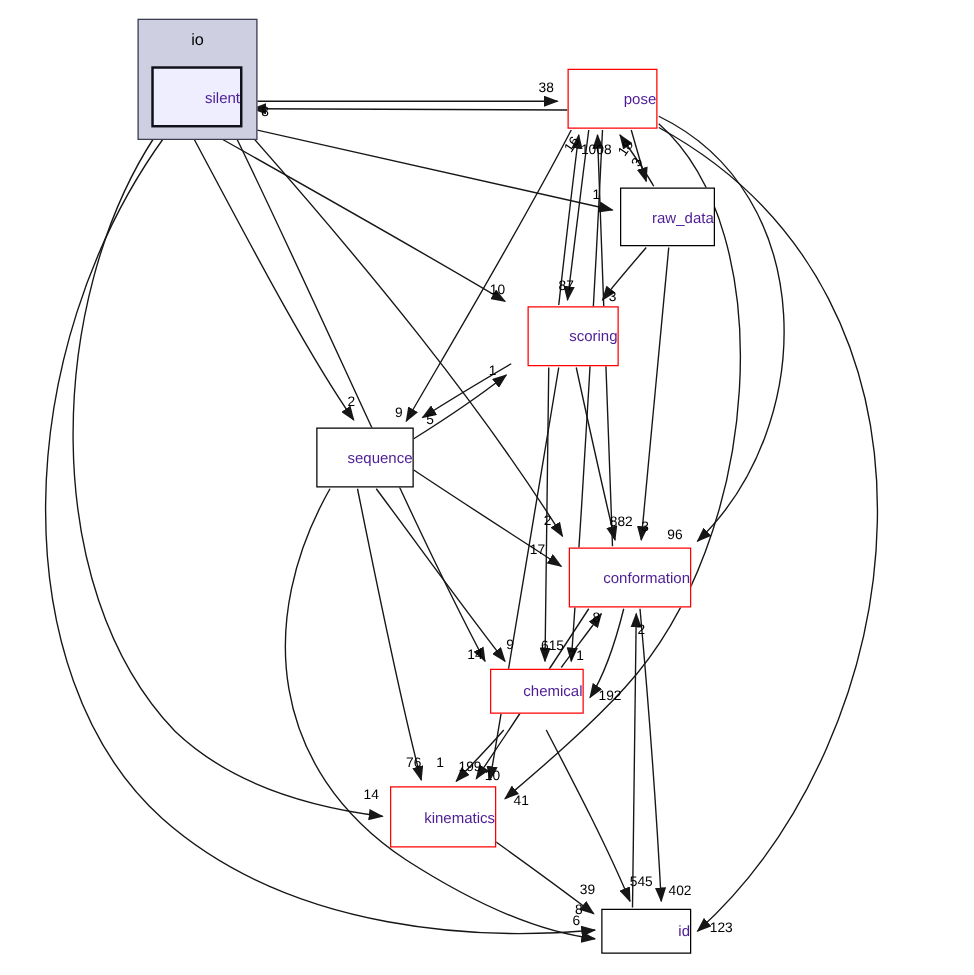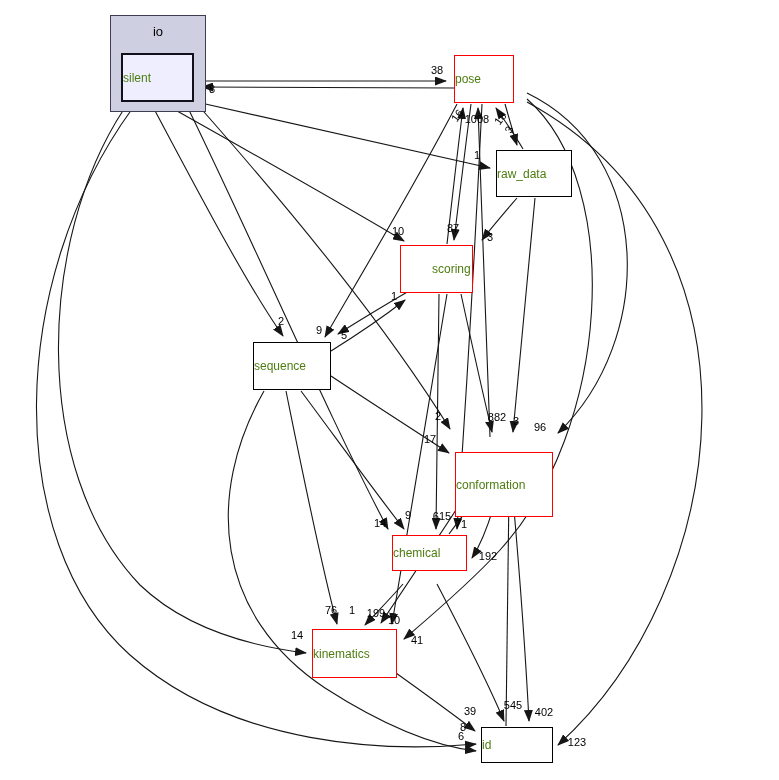--- a/index.html
+++ b/index.html
@@ -1,22 +1,22 @@
 <!DOCTYPE html>
 <html><head>
 <meta charset="utf-8">
 <style>
   html,body{margin:0;padding:0;background:#ffffff;}
   #stage{position:relative;width:779px;height:780px;background:#ffffff;overflow:hidden;
          font-family:"Liberation Sans", sans-serif;}
   #edge-layer{position:absolute;left:0;top:0;width:779px;height:780px;}
   .edge{fill:none;stroke:#161616;stroke-width:1.1px;}
   .edge-label{font-family:"Liberation Sans", sans-serif;font-size:11px;fill:#000;}
-  .node{position:absolute;background:#ffffff;display:flex;align-items:center;justify-content:flex-start;
-        font-size:12px;color:#4d7c0f;border:1px solid #000;box-sizing:border-box;cursor:pointer;}
+  .node{position:absolute;background:#ffffff;display:flex;align-items:center;justify-content:flex-end;
+        font-size:12px;color:#4c1d95;border:1px solid #000;box-sizing:border-box;cursor:pointer;}
   .node.red{border-color:#ff0000;}
   .node.current{background:#eeeeff;border:2px solid #10101a;}
   .cluster{position:absolute;background:#cfcfe2;border:1.5px solid #3d3d52;box-sizing:border-box;}
   .cluster-label{position:absolute;width:100%;text-align:center;top:8px;font-size:13px;color:#000;}
 </style>
 </head>
 <body>
 
 <div id="stage">
   <svg id="edge-layer" width="779" height="780" viewBox="0 0 779 780" xmlns="http://www.w3.org/2000/svg">
@@ -106,33 +106,33 @@
         <text x="461" y="737" class="edge-label" text-anchor="middle" dominant-baseline="middle">6</text>
       </g>
   </svg>
   <div id="nodes-layer">
       <div class="cluster" style="left: 110px; top: 15px; width: 96px; height: 97px;">
         <span class="cluster-label">io</span>
       </div>
       <div class="node current" style="left: 121px; top: 53px; width: 73px; height: 49px;">
         <span>silent</span>
       </div>
-      <div class="node red" style="left: 454px; top: 55px; width: 60px; height: 48px;">
+      <div class="node red" style="left: 454px; top: 55px; width: 72px; height: 48px;">
         <span>pose</span>
       </div>
       <div class="node " style="left: 496px; top: 150px; width: 76px; height: 47px;">
         <span>raw_data</span>
       </div>
-      <div class="node red" style="left: 400px; top: 245px; width: 73px; height: 48px; padding-left: 31px;">
+      <div class="node red" style="left: 422px; top: 245px; width: 73px; height: 48px; padding-left: 31px;">
         <span>scoring</span>
       </div>
       <div class="node " style="left: 253px; top: 342px; width: 78px; height: 48px;">
         <span>sequence</span>
       </div>
-      <div class="node red" style="left: 455px; top: 452px; width: 98px; height: 65px;">
+      <div class="node red" style="left: 455px; top: 438px; width: 98px; height: 48px;">
         <span>conformation</span>
       </div>
       <div class="node red" style="left: 392px; top: 535px; width: 75px; height: 36px;">
         <span>chemical</span>
       </div>
       <div class="node red" style="left: 312px; top: 629px; width: 85px; height: 49px;">
         <span>kinematics</span>
       </div>
       <div class="node " style="left: 481px; top: 727px; width: 72px; height: 36px;">
         <span>id</span>

